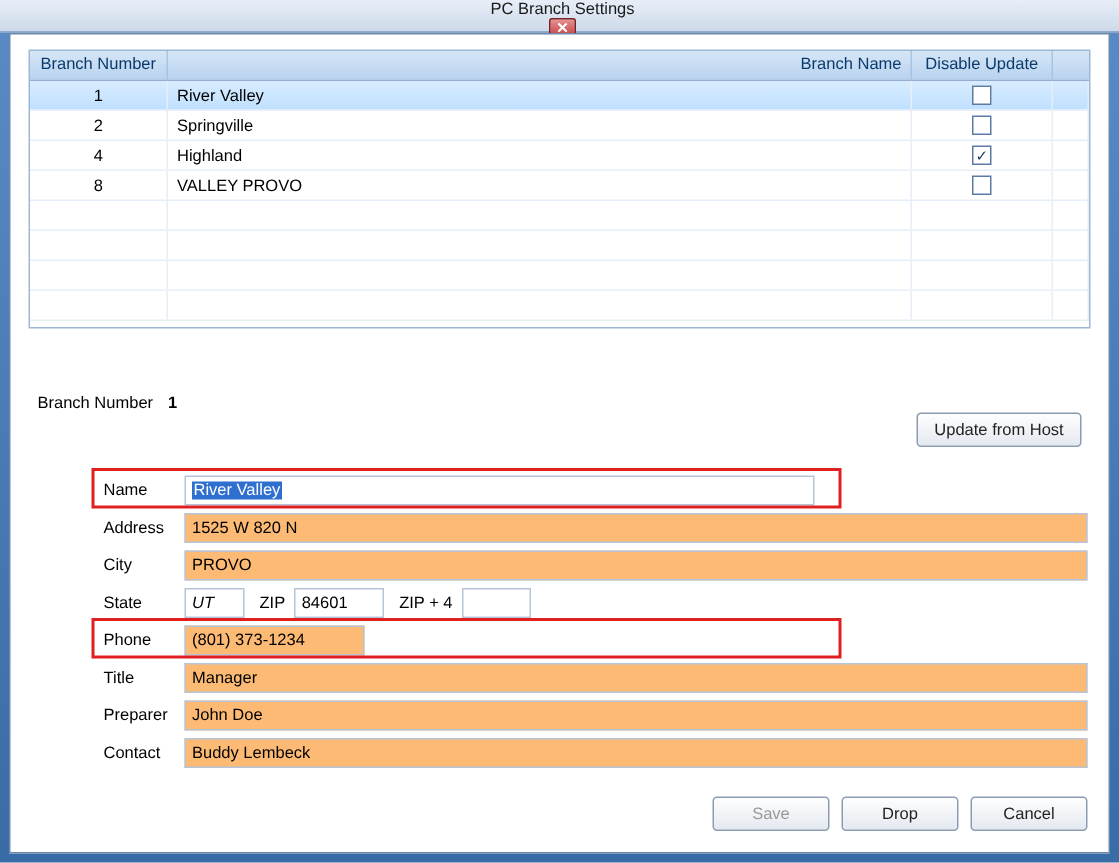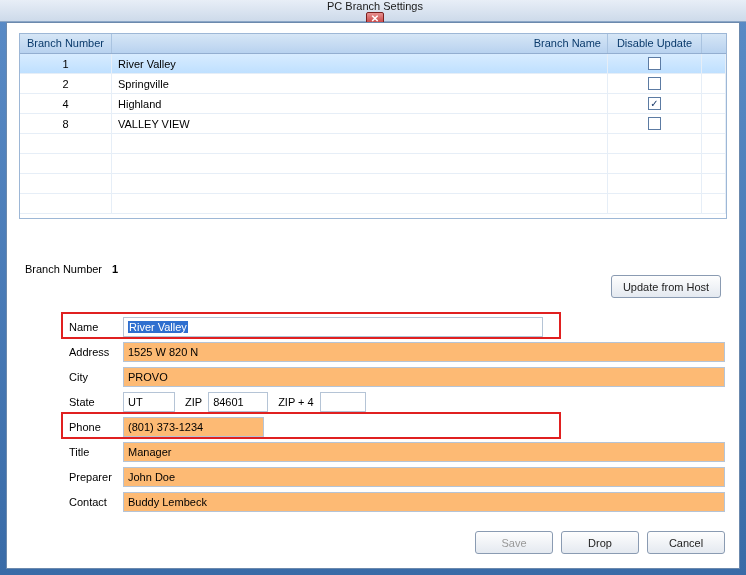--- a/index.html
+++ b/index.html
@@ -207,21 +207,21 @@
           <div class="gr-row">
             <div class="gr-cell col-num">4</div>
             <div class="gr-cell col-name">Highland</div>
             <div class="gr-cell col-disable">
               <span class="chk">✓</span>
             </div>
             <div class="gr-cell col-extra"></div>
           </div>
           <div class="gr-row">
             <div class="gr-cell col-num">8</div>
-            <div class="gr-cell col-name">VALLEY VIEW</div>
+            <div class="gr-cell col-name">VALLEY PROVO</div>
             <div class="gr-cell col-disable">
               <span class="chk"></span>
             </div>
             <div class="gr-cell col-extra"></div>
           </div>
           <div class="gr-row">
             <div class="gr-cell col-num"></div>
             <div class="gr-cell col-name"></div>
             <div class="gr-cell col-disable"></div>
             <div class="gr-cell col-extra"></div>
@@ -268,30 +268,30 @@
         <div class="finput">1525 W 820 N</div>
       </div>
 
       <div class="row">
         <div class="flabel">City</div>
         <div class="finput">PROVO</div>
       </div>
 
       <div class="state-row">
         <div class="flabel">State</div>
-        <div class="mini-input" style="width:52px;">UT</div>
+        <div class="mini-input" style="width:40px;font-style:italic;">UT</div>
         <div class="mini-lbl">ZIP</div>
         <div class="mini-input" style="width:60px;">84601</div>
         <div class="mini-lbl">ZIP + 4</div>
         <div class="mini-input" style="width:46px;"></div>
       </div>
 
       <div class="row">
         <div class="flabel">Phone</div>
-        <div class="finput" style="width:141px; flex:none;">(801) 373-1234</div>
+        <div class="finput" style="width:120px; flex:none;">(801) 373-1234</div>
       </div>
 
       <div class="row">
         <div class="flabel">Title</div>
         <div class="finput">Manager</div>
       </div>
 
       <div class="row">
         <div class="flabel">Preparer</div>
         <div class="finput">John Doe</div>

